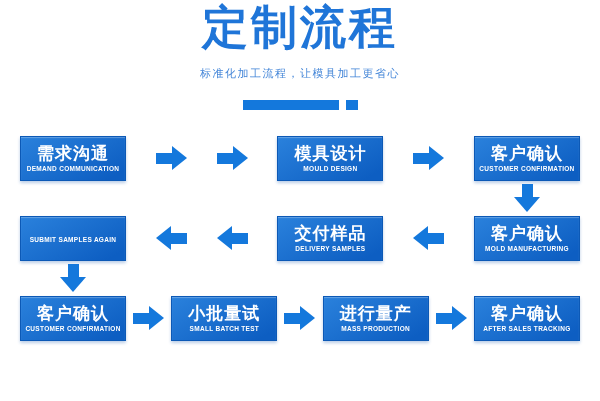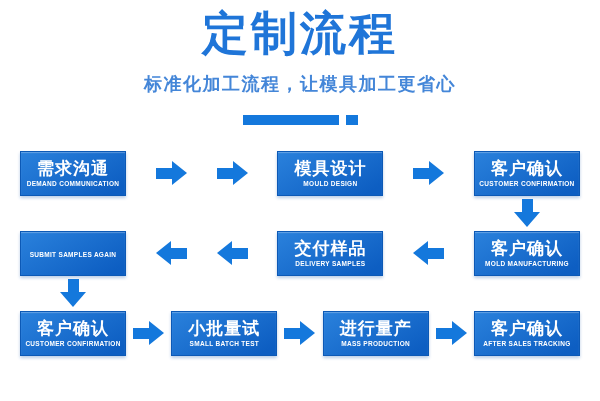--- a/index.html
+++ b/index.html
@@ -1,27 +1,27 @@
 <!DOCTYPE html>
 <html style="--title-blue: #1f75d8; --subtitle-blue: #4486d8; --arrow-blue: #1478dc; --box-top: #2a81dc; --box-bottom: #0d5ec2; --box-border: #0c59b6; --box-text: #ffffff; --background: #ffffff;"><head>
 <meta charset="utf-8">
 <style>
   html,body { margin:0; padding:0; background:#fff; }
   .page {
     position:relative; width:600px; height:401px; overflow:hidden;
     background:var(--background,#ffffff);
     font-family:"Liberation Sans", sans-serif;
   }
-  .header { text-align:center; padding-top:7px; }
+  .header { text-align:center; padding-top:1px; }
   .title {
     margin:0; font-size:46px; line-height:1.15; font-weight:900;
     letter-spacing:3px; color:var(--title-blue,#1f75d8);
   }
   .subtitle {
-    margin:12px 0 0; font-size:18px; font-weight:700;
+    margin:12px 0 0; font-size:11px; font-weight:400;
     letter-spacing:1.5px; color:var(--subtitle-blue,#4486d8);
   }
   .deco { margin-top:19px; display:flex; justify-content:center; align-items:center; gap:7px; }
   .deco-bar { width:96px; height:10px; background:var(--arrow-blue,#1478dc); }
   .deco-sq  { width:12px; height:10px; background:var(--arrow-blue,#1478dc); }
 
   .flow { width:560px; margin:26px auto 0; }
   .flow-row { display:flex; justify-content:space-between; align-items:center; height:45px; }
 
   .box {

